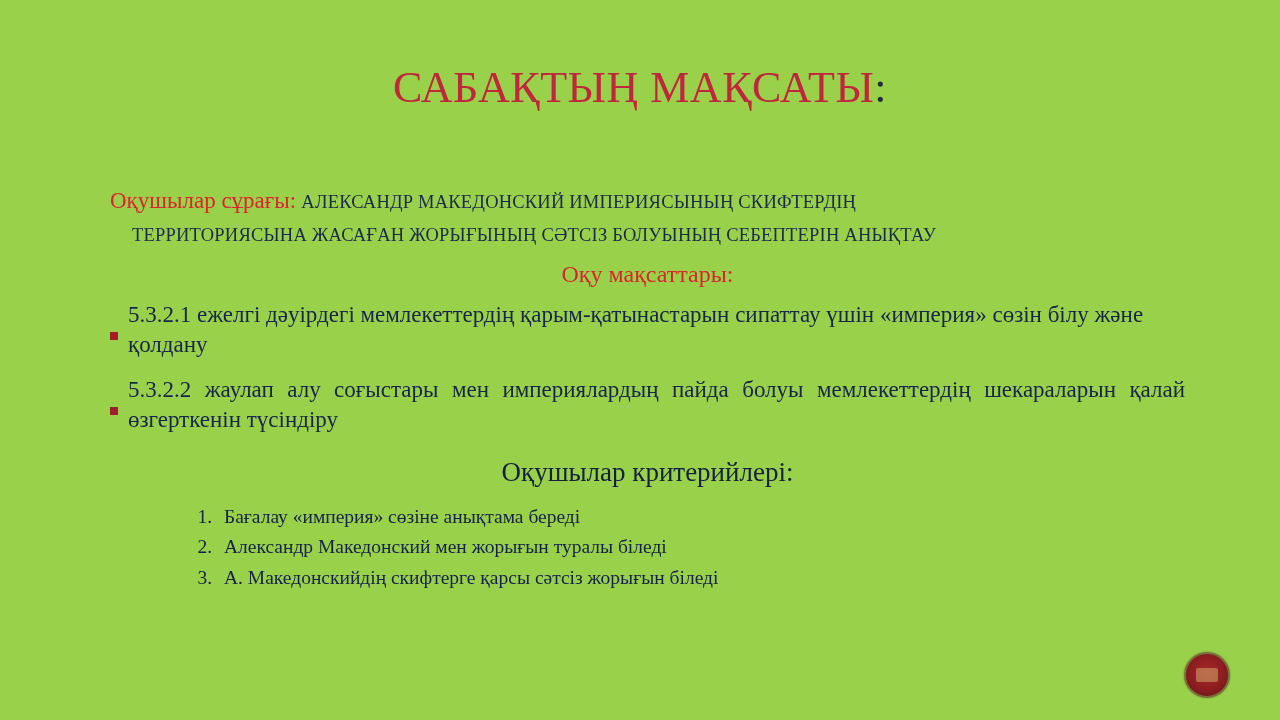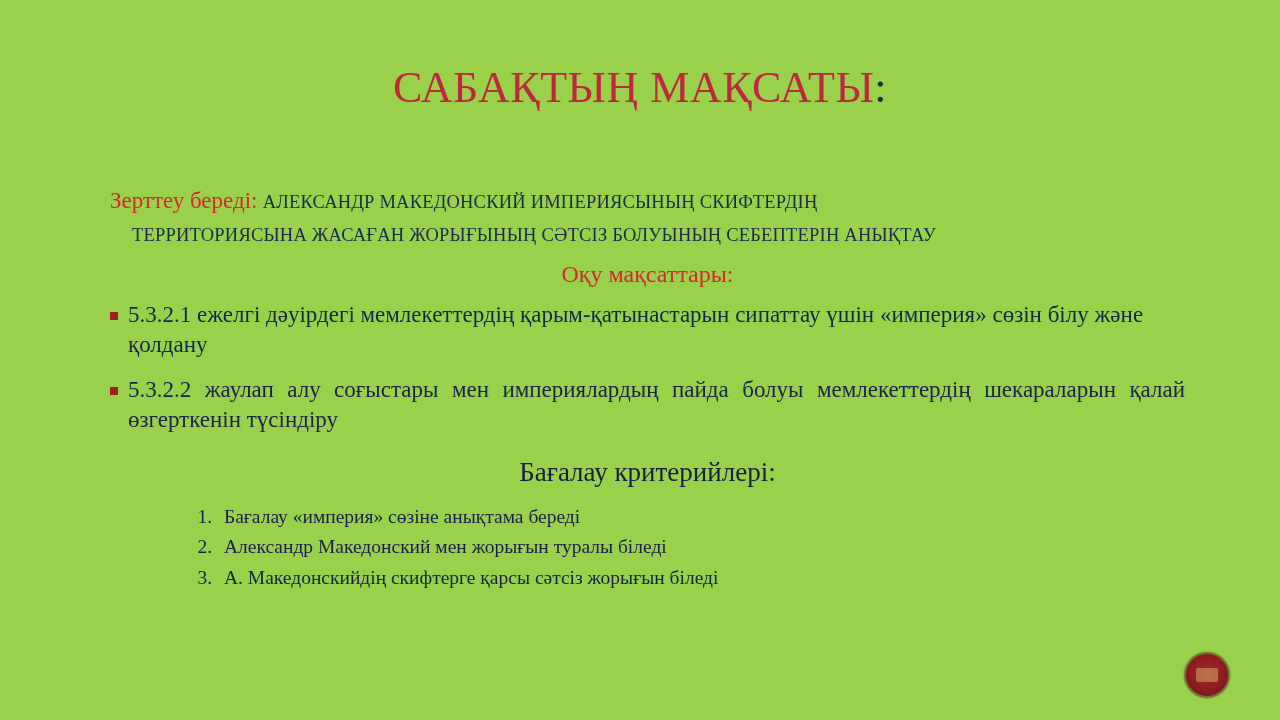--- a/index.html
+++ b/index.html
@@ -66,21 +66,21 @@
     letter-spacing: 0.2px;
   }
   .subheading {
     text-align: center;
     color: #d9262e;
     font-size: 24px;
     margin: 10px 0 12px 0;
   }
   .obj-item {
     display: flex;
-    align-items: flex-start;
+    align-items: center;
     margin: 0 0 14px 0;
     font-family: Liberation Serif, serif;
   }
   .bullet-sq {
     width: 8px;
     height: 8px;
     background: #9e1f28;
     margin: 12px 10px 0 0;
     flex: 0 0 auto;
   }
@@ -144,38 +144,38 @@
 
 <div class="slide">
 
   <div class="slide-title">
     <span>САБАҚТЫҢ МАҚСАТЫ</span><span class="colon">:</span>
   </div>
 
   <div class="content">
 
     <p class="research-line">
-      <span class="label">Зерттеу береді:</span>
+      <span class="label">Оқушылар сұрағы:</span>
       <span class="caps">АЛЕКСАНДР   МАКЕДОНСКИЙ   ИМПЕРИЯСЫНЫҢ   СКИФТЕРДІҢ</span>
     </p>
     <p class="research-line-2">ТЕРРИТОРИЯСЫНА ЖАСАҒАН ЖОРЫҒЫНЫҢ СӘТСІЗ БОЛУЫНЫҢ СЕБЕПТЕРІН АНЫҚТАУ</p>
 
     <div class="subheading">Оқу мақсаттары:</div>
 
     <div class="obj-item">
       <span class="bullet-sq"></span>
       <span class="obj-text">5.3.2.1 ежелгі дәуірдегі мемлекеттердің қарым-қатынастарын сипаттау үшін «империя» сөзін білу және қолдану</span>
     </div>
 
     <div class="obj-item">
       <span class="bullet-sq"></span>
       <span class="obj-text justified">5.3.2.2 жаулап алу соғыстары мен империялардың пайда болуы мемлекеттердің шекараларын қалай өзгерткенін түсіндіру</span>
     </div>
 
-    <div class="criteria-heading">Бағалау критерийлері:</div>
+    <div class="criteria-heading">Оқушылар критерийлері:</div>
 
     <ol class="criteria-list">
       <li>
         <span class="num">1.</span>
         <span>Бағалау «империя» сөзіне анықтама береді</span>
       </li>
       <li>
         <span class="num">2.</span>
         <span>Александр Македонский мен жорығын туралы біледі</span>
       </li>

